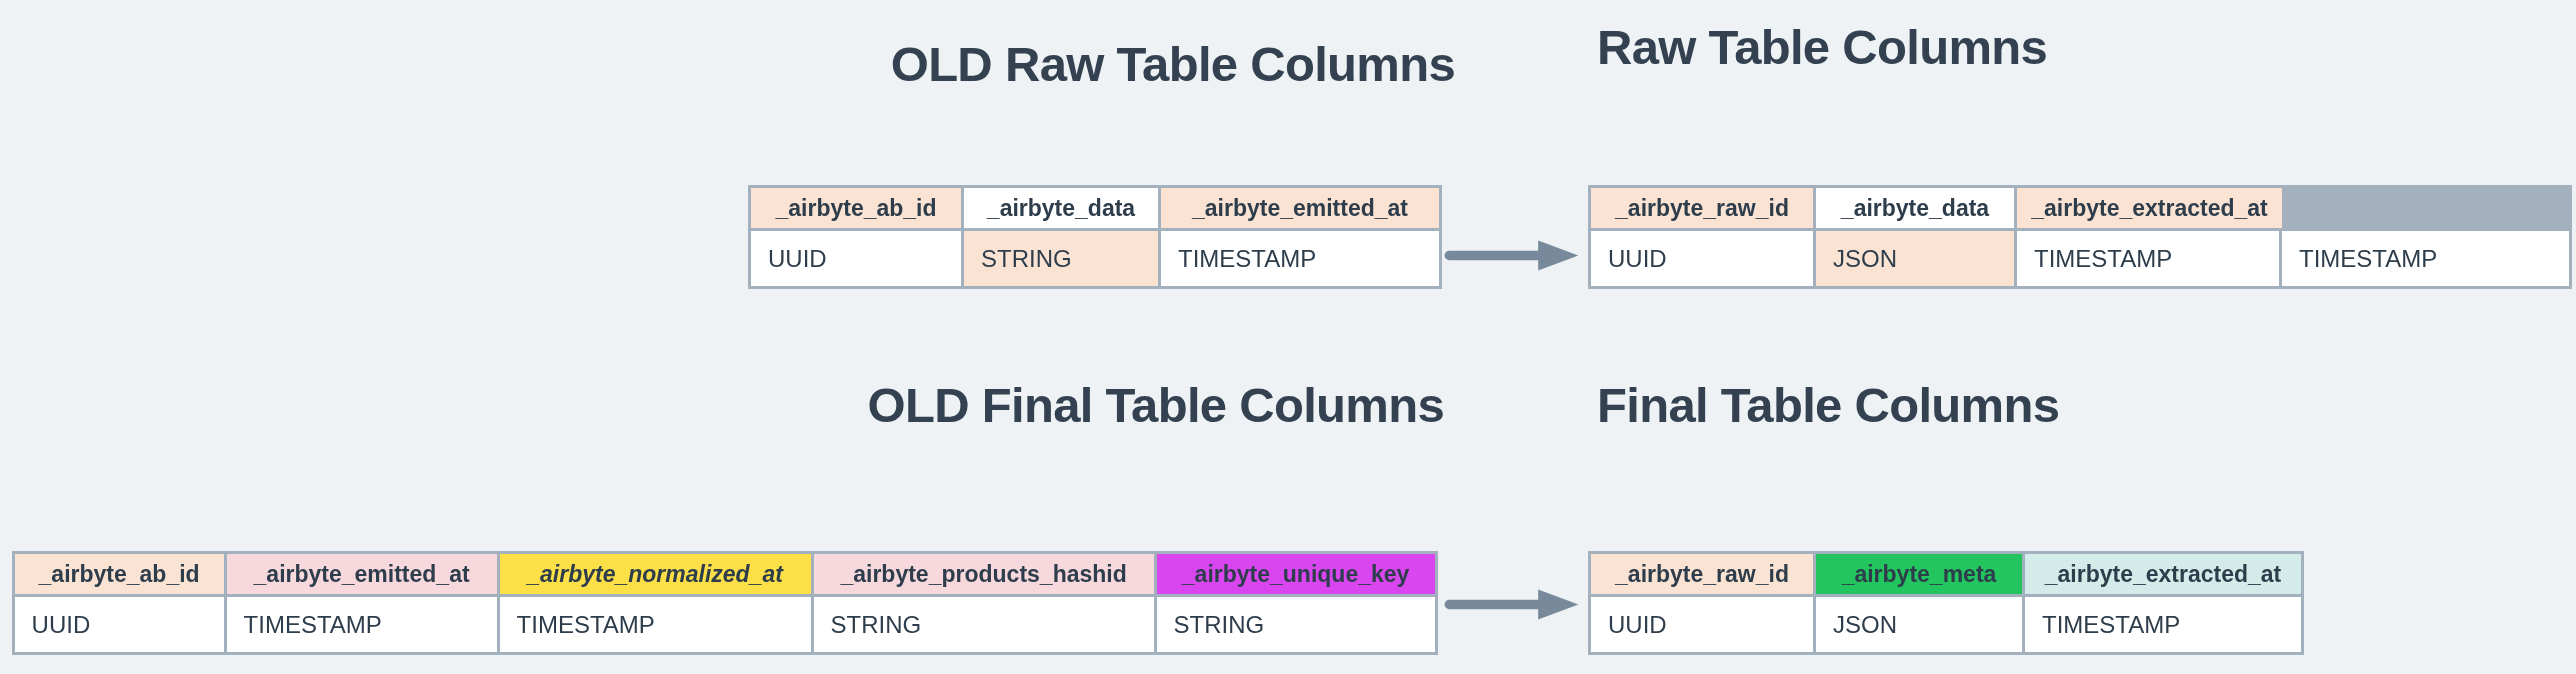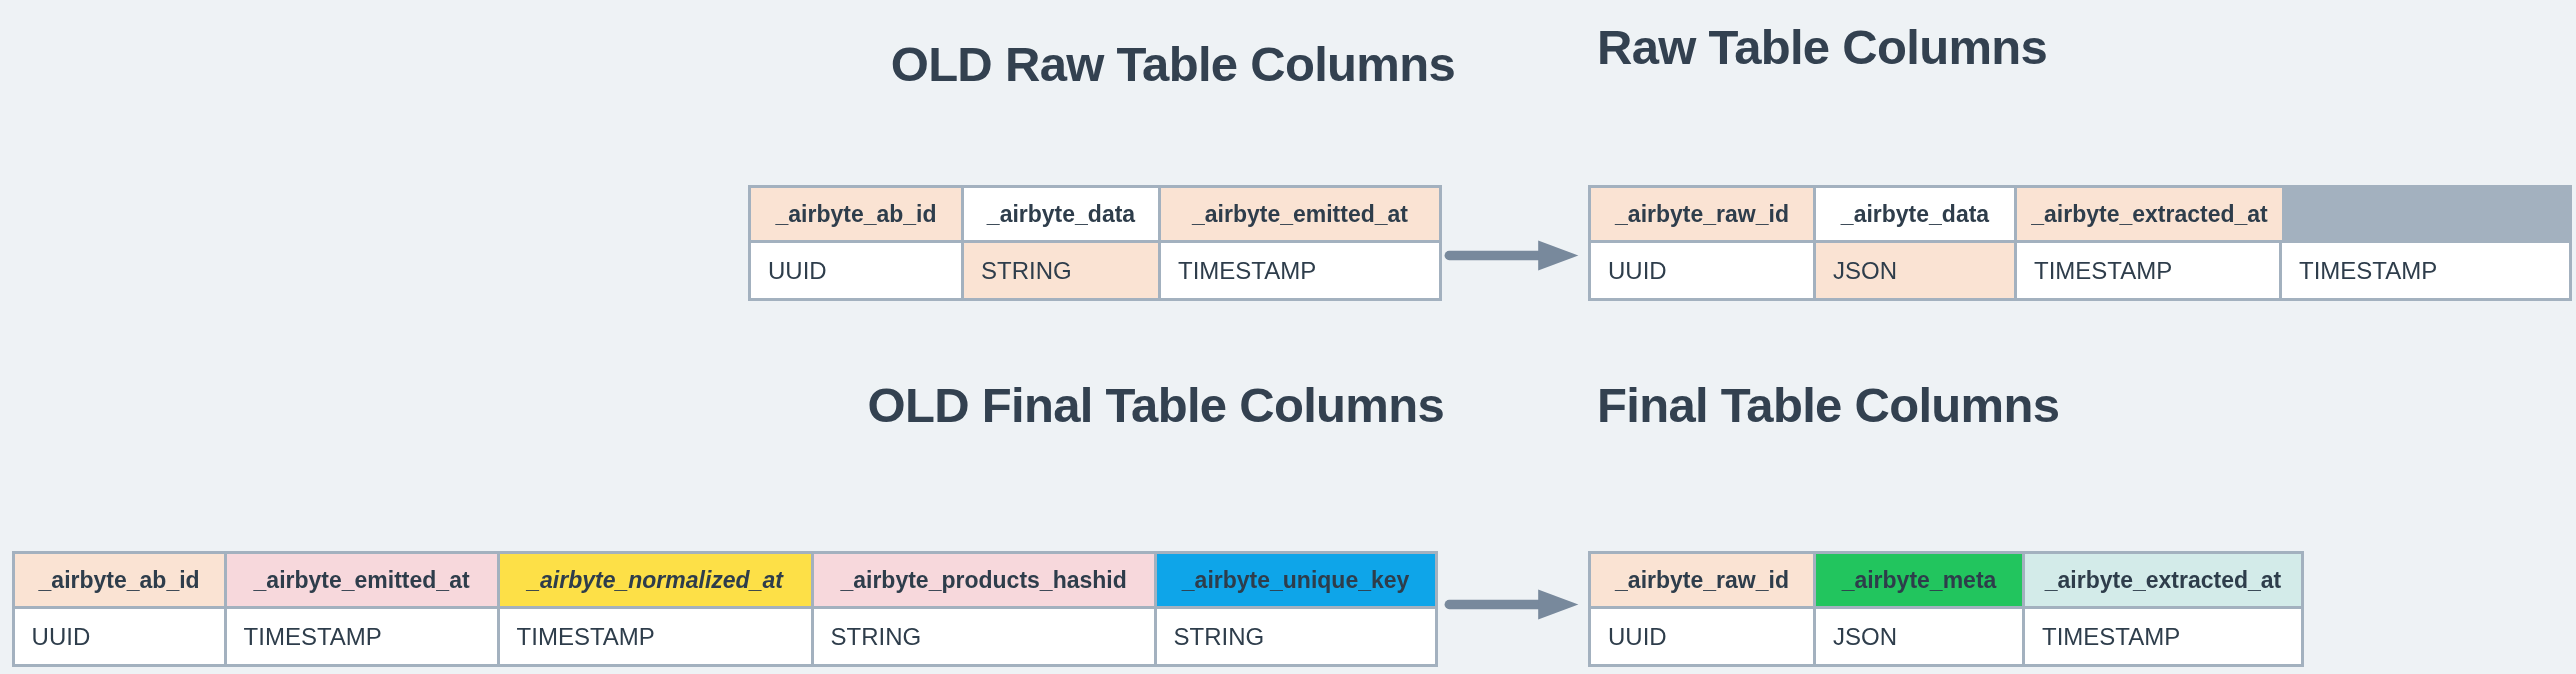--- a/index.html
+++ b/index.html
@@ -32,21 +32,21 @@
   .t-final    {left:1588px; top:551px;}
 
   .drow{display:flex;}
   .drow + .drow{border-top:3.6px solid var(--border);}
   .cell{
     border-right:3.6px solid var(--border);
     display:flex; align-items:center;
     color:var(--text); white-space:nowrap; overflow:hidden;
   }
   .cell:last-child{border-right:none;}
-  .hcell{height:52px; justify-content:center; font-weight:700; font-size:23px;}
+  .hcell{height:40px; justify-content:center; font-weight:700; font-size:23px;}
   .vcell{height:55px; justify-content:flex-start; padding-left:17px; font-size:24px; font-weight:400;}
 
   .t-old-raw   .cell:nth-child(1){width:213px}
   .t-old-raw   .cell:nth-child(2){width:197px}
   .t-old-raw   .cell:nth-child(3){width:278px}
 
   .t-raw       .cell:nth-child(1){width:225px}
   .t-raw       .cell:nth-child(2){width:201px}
   .t-raw       .cell:nth-child(3){width:265px}
   .t-raw       .cell:nth-child(4){width:287px}
@@ -104,21 +104,21 @@
         <div class="cell vcell" style="background: rgb(255, 255, 255);">TIMESTAMP</div>
       </div>
     </div>
 
   <div class="dtable t-old-final">
       <div class="drow">
         <div class="cell hcell" style="background: rgb(250, 227, 211);">_airbyte_ab_id</div>
         <div class="cell hcell" style="background: rgb(247, 216, 220);">_airbyte_emitted_at</div>
         <div class="cell hcell" style="background: #fde047; font-style: italic;">_airbyte_normalized_at</div>
         <div class="cell hcell" style="background: rgb(247, 216, 220);">_airbyte_products_hashid</div>
-        <div class="cell hcell" style="background: #0ea5e9;">_airbyte_unique_key</div>
+        <div class="cell hcell" style="background: #d946ef;">_airbyte_unique_key</div>
       </div>
       <div class="drow">
         <div class="cell vcell" style="background: rgb(255, 255, 255);">UUID</div>
         <div class="cell vcell" style="background: rgb(255, 255, 255);">TIMESTAMP</div>
         <div class="cell vcell" style="background: rgb(255, 255, 255);">TIMESTAMP</div>
         <div class="cell vcell" style="background: rgb(255, 255, 255);">STRING</div>
         <div class="cell vcell" style="background: rgb(255, 255, 255);">STRING</div>
       </div>
     </div>
 

